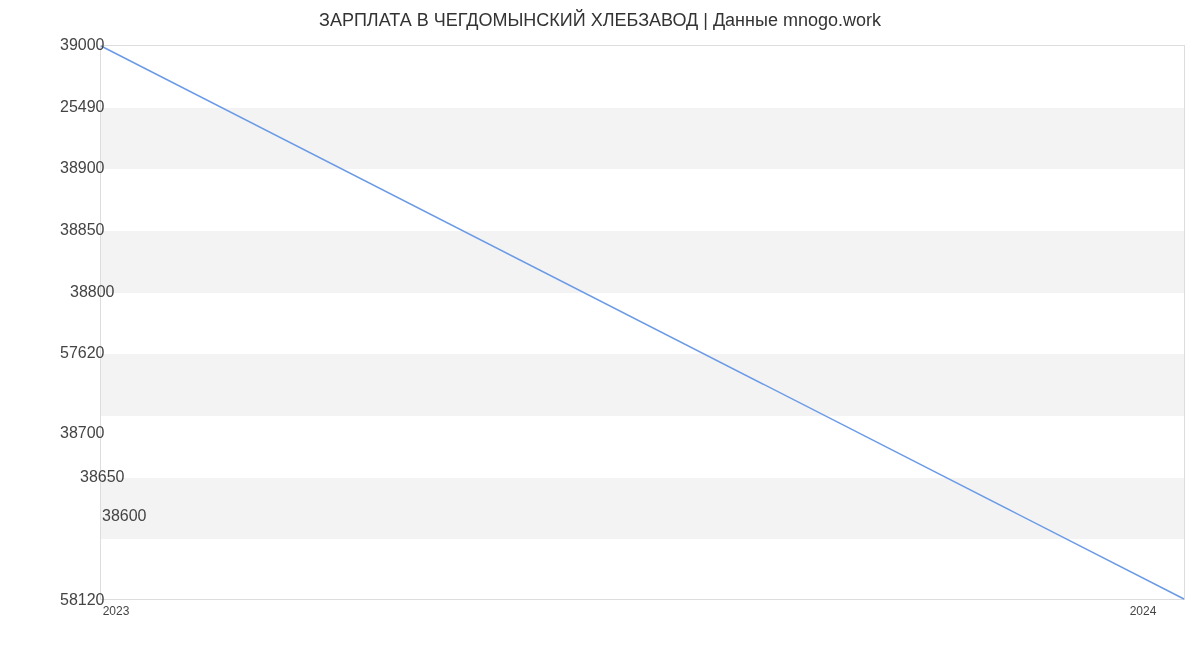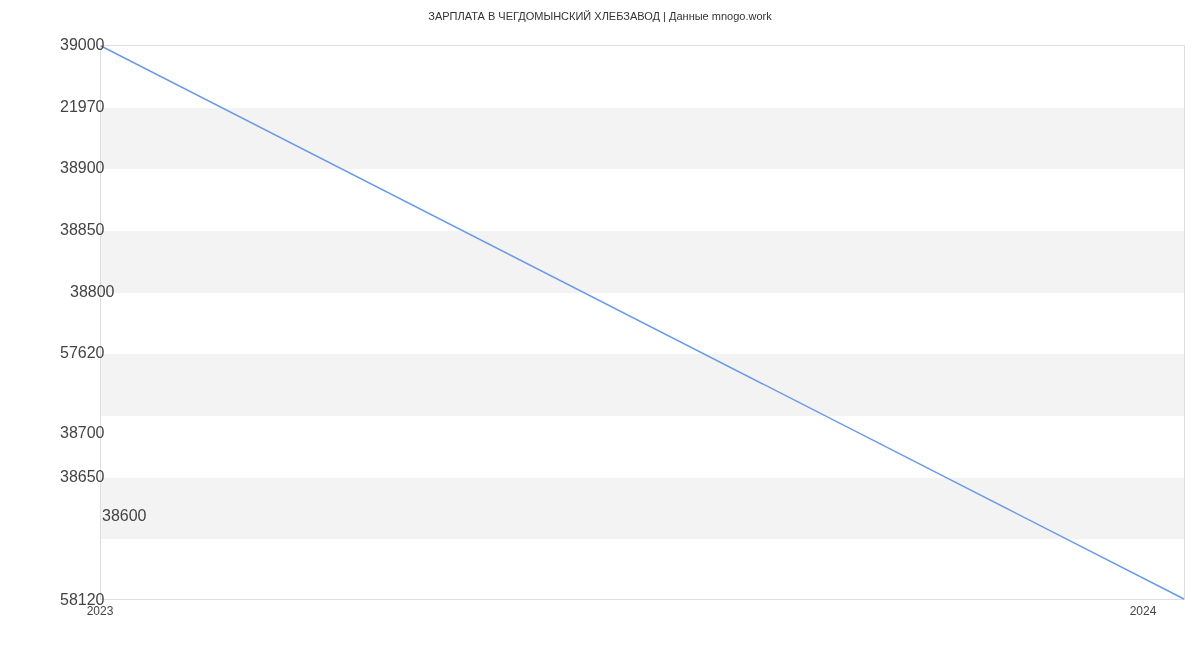--- a/index.html
+++ b/index.html
@@ -1,17 +1,17 @@
 <!DOCTYPE html>
 <html><head>
   <meta charset="utf-8">
   <style>
     * { margin: 0; padding: 0; box-sizing: border-box; }
     body { width: 1200px; height: 650px; font-family: Verdana, Geneva, sans-serif; background: #fff; position: relative; }
-    .chart-title { position: absolute; top: 10px; left: 0; right: 0; text-align: center; font-size: 11px; color: #333; }
+    .chart-title { position: absolute; top: 10px; left: 0; right: 0; text-align: center; font-size: 18px; color: #333; }
     .plot-area { position: absolute; top: 45px; left: 100px; width: 1085px; height: 555px; border: 1px solid #ddd; }
     .band { position: absolute; left: 0; right: 0; background: #f3f3f3; }
     .y-tick { position: absolute; left: 60px; width: 35px; text-align: right; font-size: 16px; color: #444; transform: translateY(-50%); }
     .x-tick { position: absolute; top: 604px; font-size: 12px; color: #444; transform: translateX(-50%); }
     svg.line { position: absolute; top: 0; left: 0; width: 100%; height: 100%; overflow: visible; }
     .data-line { fill: none; stroke: #6a9ae6; stroke-width: 1.5; }
   </style>
 </head>
 <body>
 
@@ -25,25 +25,25 @@
       <div class="band" style="top: 61.6667px; height: 61.6667px;"></div>
     </div>
   <svg class="line" viewBox="0 0 1085 555" preserveAspectRatio="none">
     <path id="series-path" class="data-line" d="M0 0 L1085 555 "></path>
   </svg>
 </div>
 
 <div id="y-axis">
     <div class="y-tick" style="top: 600px;">58120</div>
     <div class="y-tick" style="top: 516px; margin-left: 42px;">38600</div>
-    <div class="y-tick" style="top: 476.667px;">38650</div>
+    <div class="y-tick" style="top: 476.667px; margin-left: 20px;">38650</div>
     <div class="y-tick" style="top: 433px;">38700</div>
     <div class="y-tick" style="top: 353.333px;">57620</div>
     <div class="y-tick" style="top: 291.667px; margin-left: 10px;">38800</div>
     <div class="y-tick" style="top: 230px;">38850</div>
     <div class="y-tick" style="top: 168.333px;">38900</div>
-    <div class="y-tick" style="top: 106.667px;">21970</div>
+    <div class="y-tick" style="top: 106.667px;">25490</div>
     <div class="y-tick" style="top: 45px;">39000</div>
   </div>
 <div id="x-axis">
-    <div class="x-tick" style="left: 100px;">2023</div>
+    <div class="x-tick" style="left: 116px;">2023</div>
     <div class="x-tick" style="left: 1143px;">2024</div>
   </div>
 
 </body></html>

